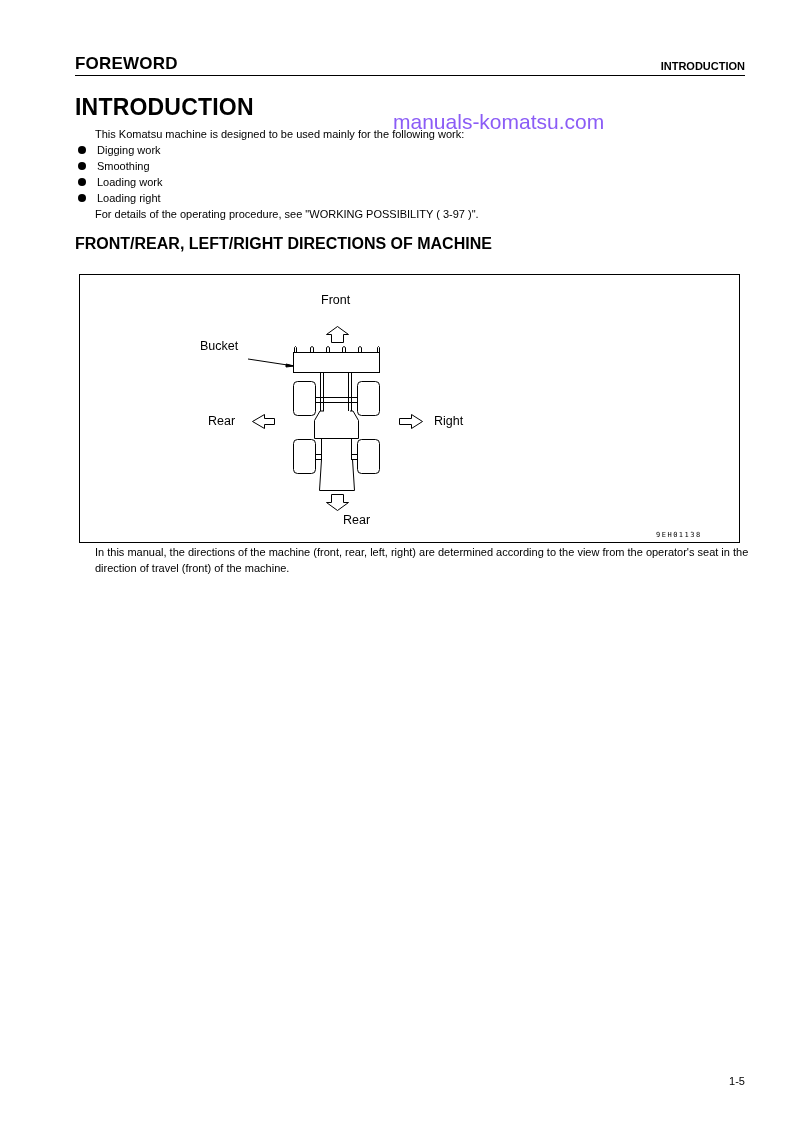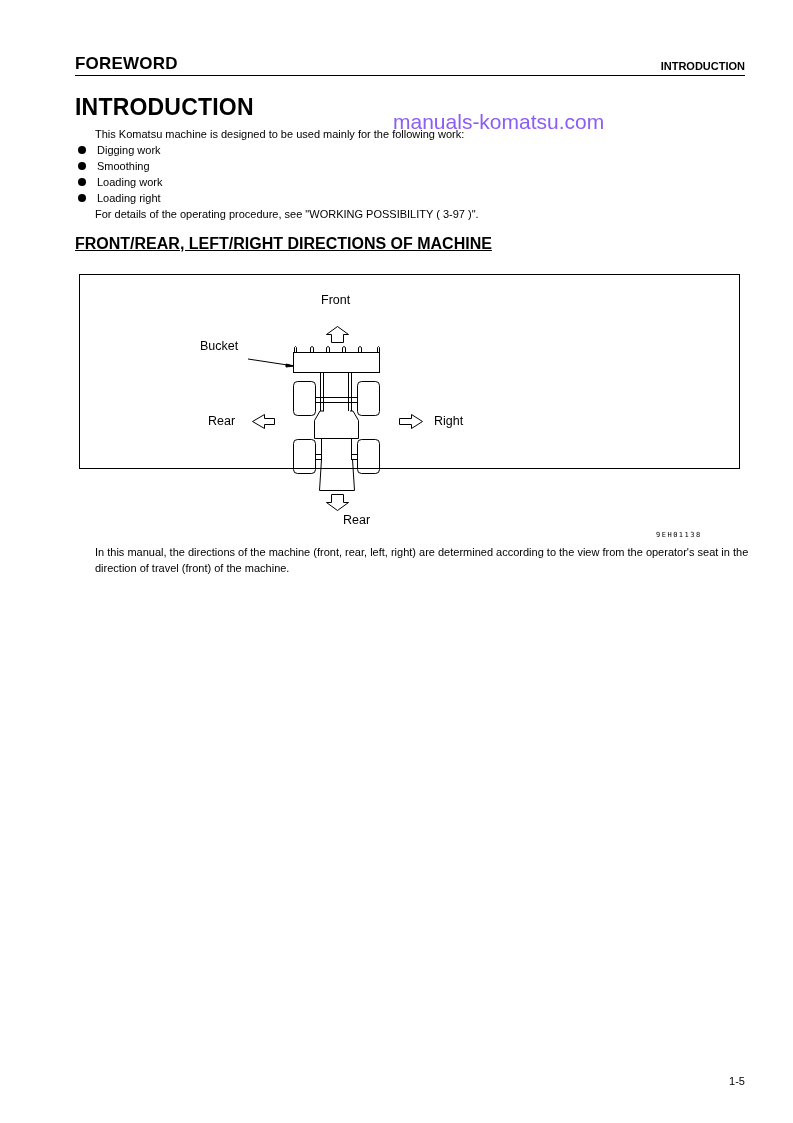--- a/index.html
+++ b/index.html
@@ -10,22 +10,22 @@
     .hdr-right { right: 48px; top: 60px; font-size: 11px; font-weight: bold; }
     .hdr-rule { left: 75px; top: 75px; width: 670px; height: 0; border-top: 1.5px solid #000; }
     .title { left: 75px; top: 94px; font-size: 23px; font-weight: bold; letter-spacing: 0.2px; }
     .watermark { left: 393px; top: 110px; font-size: 21px; color: #8b5cf6; }
     .body-text { font-size: 11px; line-height: 16px; margin-left: 20px; }
     .intro { left: 75px; top: 126px; }
     .bullets { left: 75px; top: 142px; margin: 0; padding: 0; list-style: none; }
     .bullets li { display: flex; align-items: center; height: 16px; font-size: 11px; }
     .bullet-dot { width: 8px; height: 8px; border-radius: 50%; background: #000; margin: 0 11px 0 3px; }
     .details { left: 75px; top: 206px; text-align: right; }
-    .h2 { left: 75px; top: 235px; font-size: 16px; font-weight: bold; text-decoration: underline; }
-    .fig { left: 79px; top: 274px; width: 661px; height: 195px; border: 1.5px solid #000; box-sizing: border-box; }
+    .h2 { left: 75px; top: 235px; font-size: 16px; font-weight: bold; }
+    .fig { left: 79px; top: 274px; width: 661px; height: 269px; border: 1.5px solid #000; box-sizing: border-box; }
     .fig-label { font-size: 12.5px; }
     .fig-code { font-family: "DejaVu Sans Mono", monospace; font-size: 7px; letter-spacing: 1.5px; }
     .para { left: 75px; top: 544px; width: 672px; }
     .pagenum { right: 48px; top: 1075px; font-size: 11px; font-weight: normal; }
   </style>
 </head>
 <body>
 
 <div class="abs hdr-left">FOREWORD</div>
 <div class="abs hdr-right">INTRODUCTION</div>

